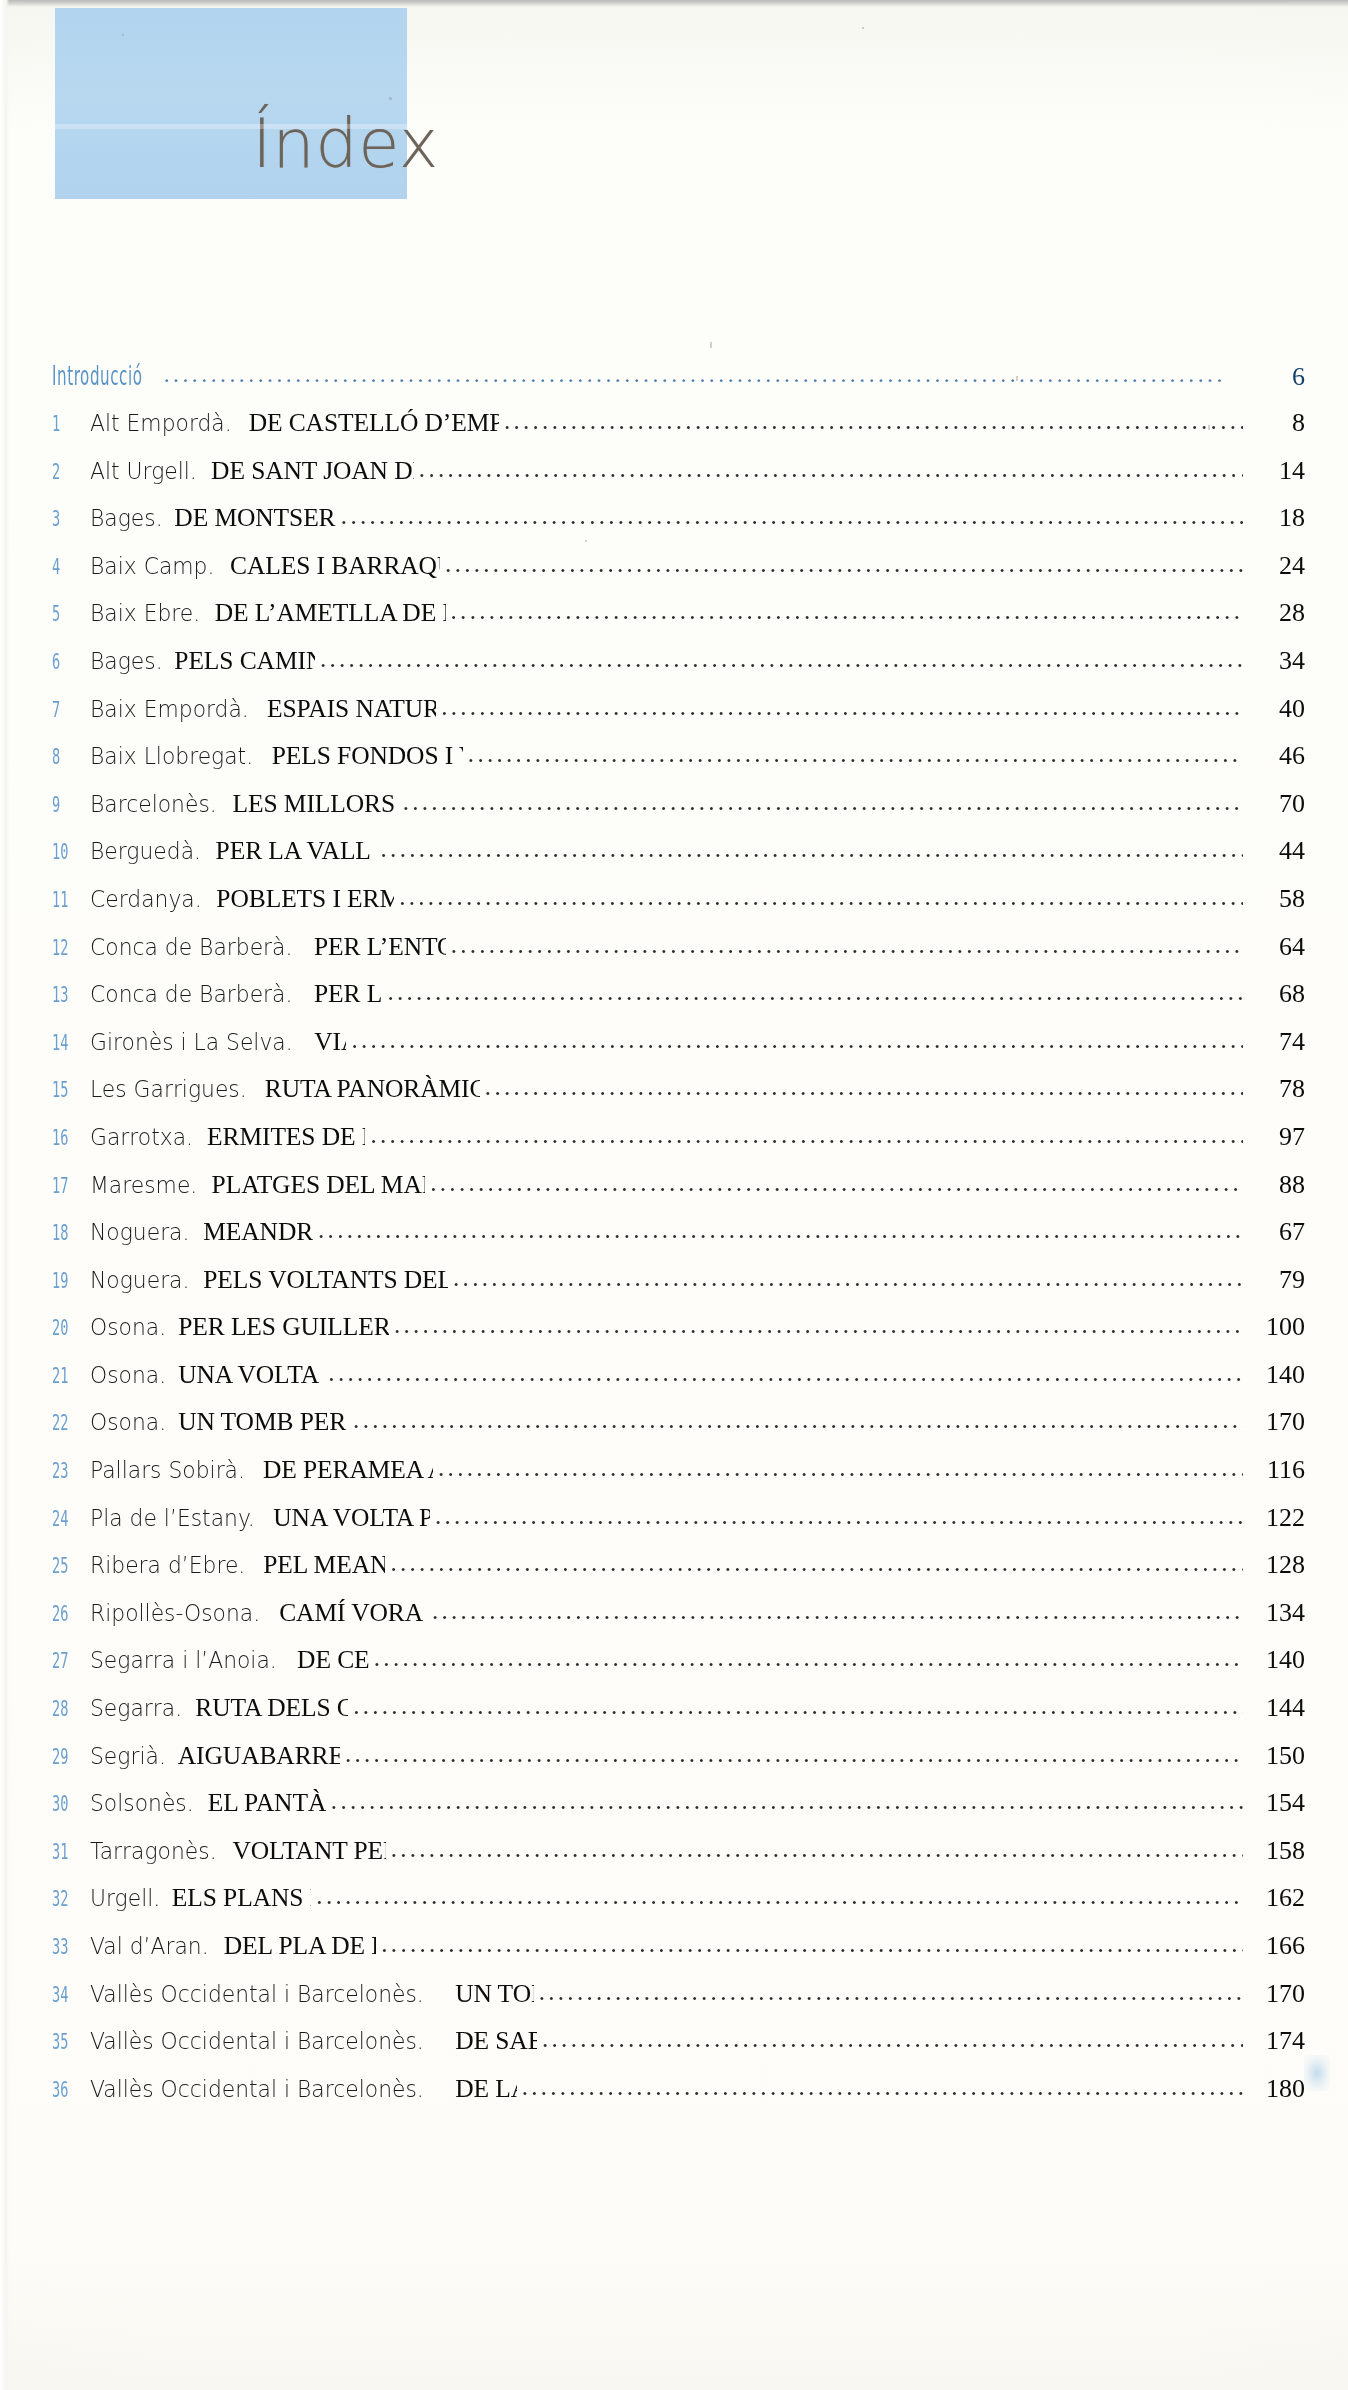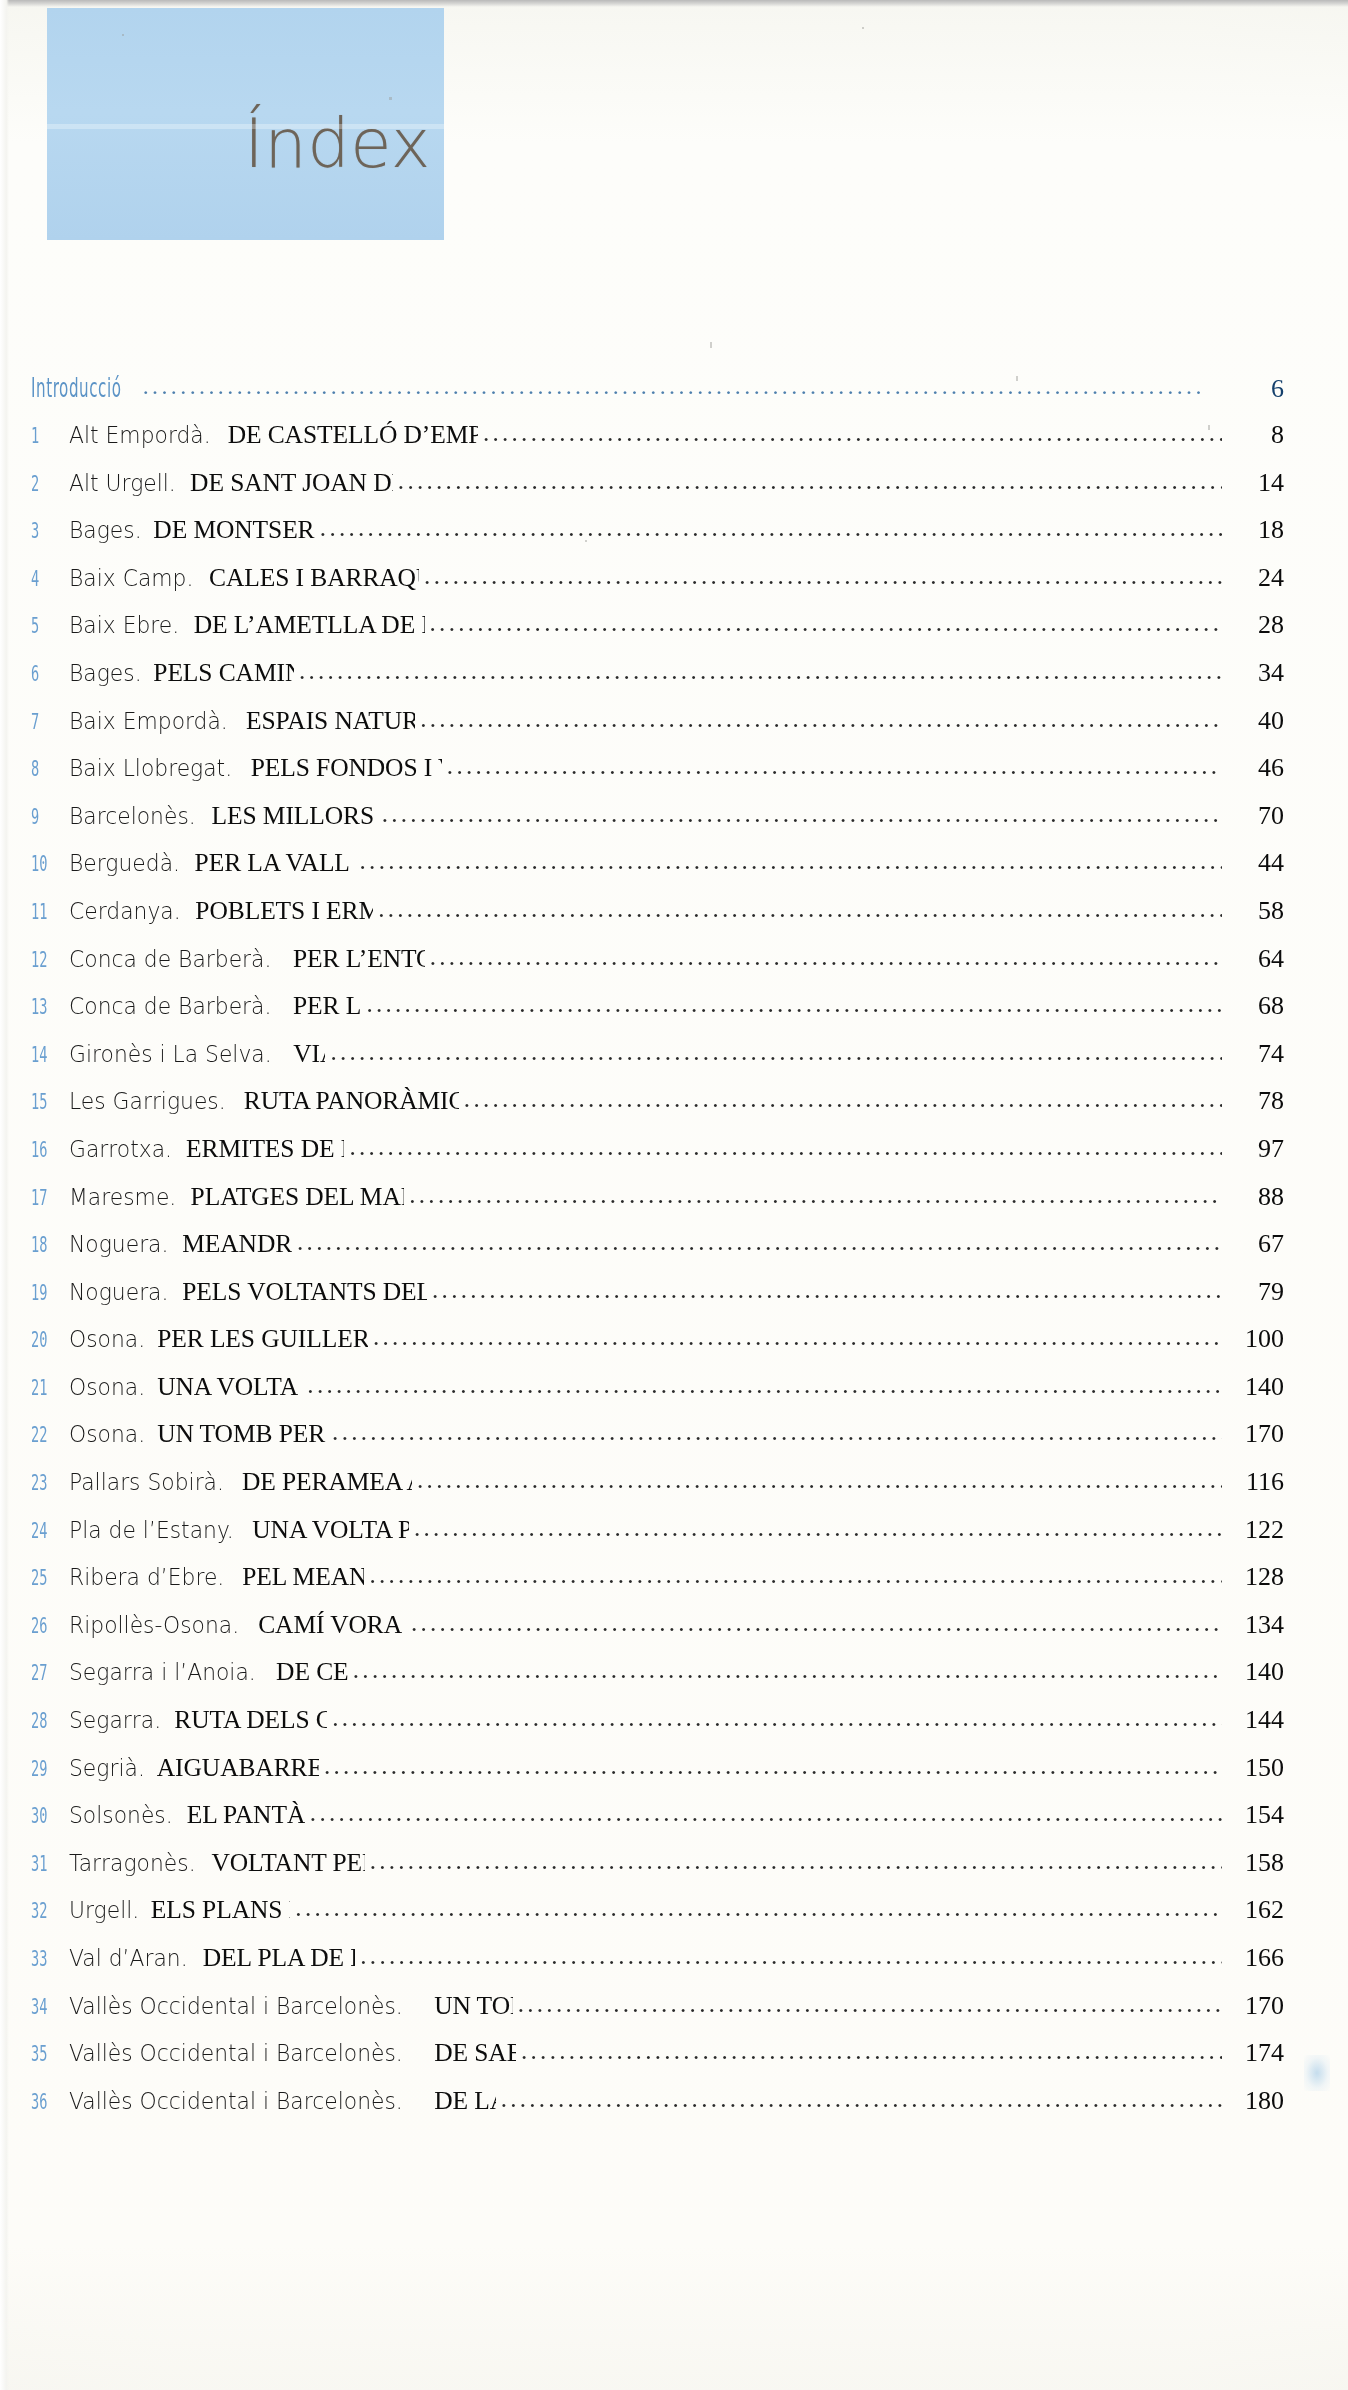--- a/index.html
+++ b/index.html
@@ -33,28 +33,27 @@
   .scan-edge-left {
     position: absolute;
     left: 0; top: 0;
     width: 9px; height: 2390px;
     background: linear-gradient(90deg, #ffffff 0%, #f4f4f0 70%, rgba(255,255,255,0) 100%);
   }
 
   
   .header-block {
     position: absolute;
-    left: 47px;
+    left: 55px;
     top: 8px;
     width: 352px;
-    height: 232px;
+    height: 191px;
     background: #b4d5ef;
     background-image:
       linear-gradient(180deg, rgba(178,212,238,1) 0%, rgba(184,216,240,1) 45%, rgba(176,210,237,1) 100%);
-    padding-left: 45px;
   }
   .header-block::after {
     
     content: "";
     position: absolute;
     left: 0; right: 0;
     top: 116px;
     height: 5px;
     background: rgba(255,255,255,0.30);
   }
@@ -68,24 +67,23 @@
     line-height: 1;
     letter-spacing: 0.5px;
     color: #6d6459;
     text-shadow: 0 0 1px rgba(120,110,95,0.35);
     white-space: nowrap;
   }
 
   
   .toc {
     position: absolute;
-    left: 31px;
+    left: 52px;
     top: 360px;
     width: 1253px;
-    margin-top: 12px;
   }
   .toc-row {
     display: flex;
     align-items: baseline;
     height: 47.6px;
     white-space: nowrap;
   }
   .num {
     flex: 0 0 38px;
     font-family: "DejaVu Sans Mono", monospace;

